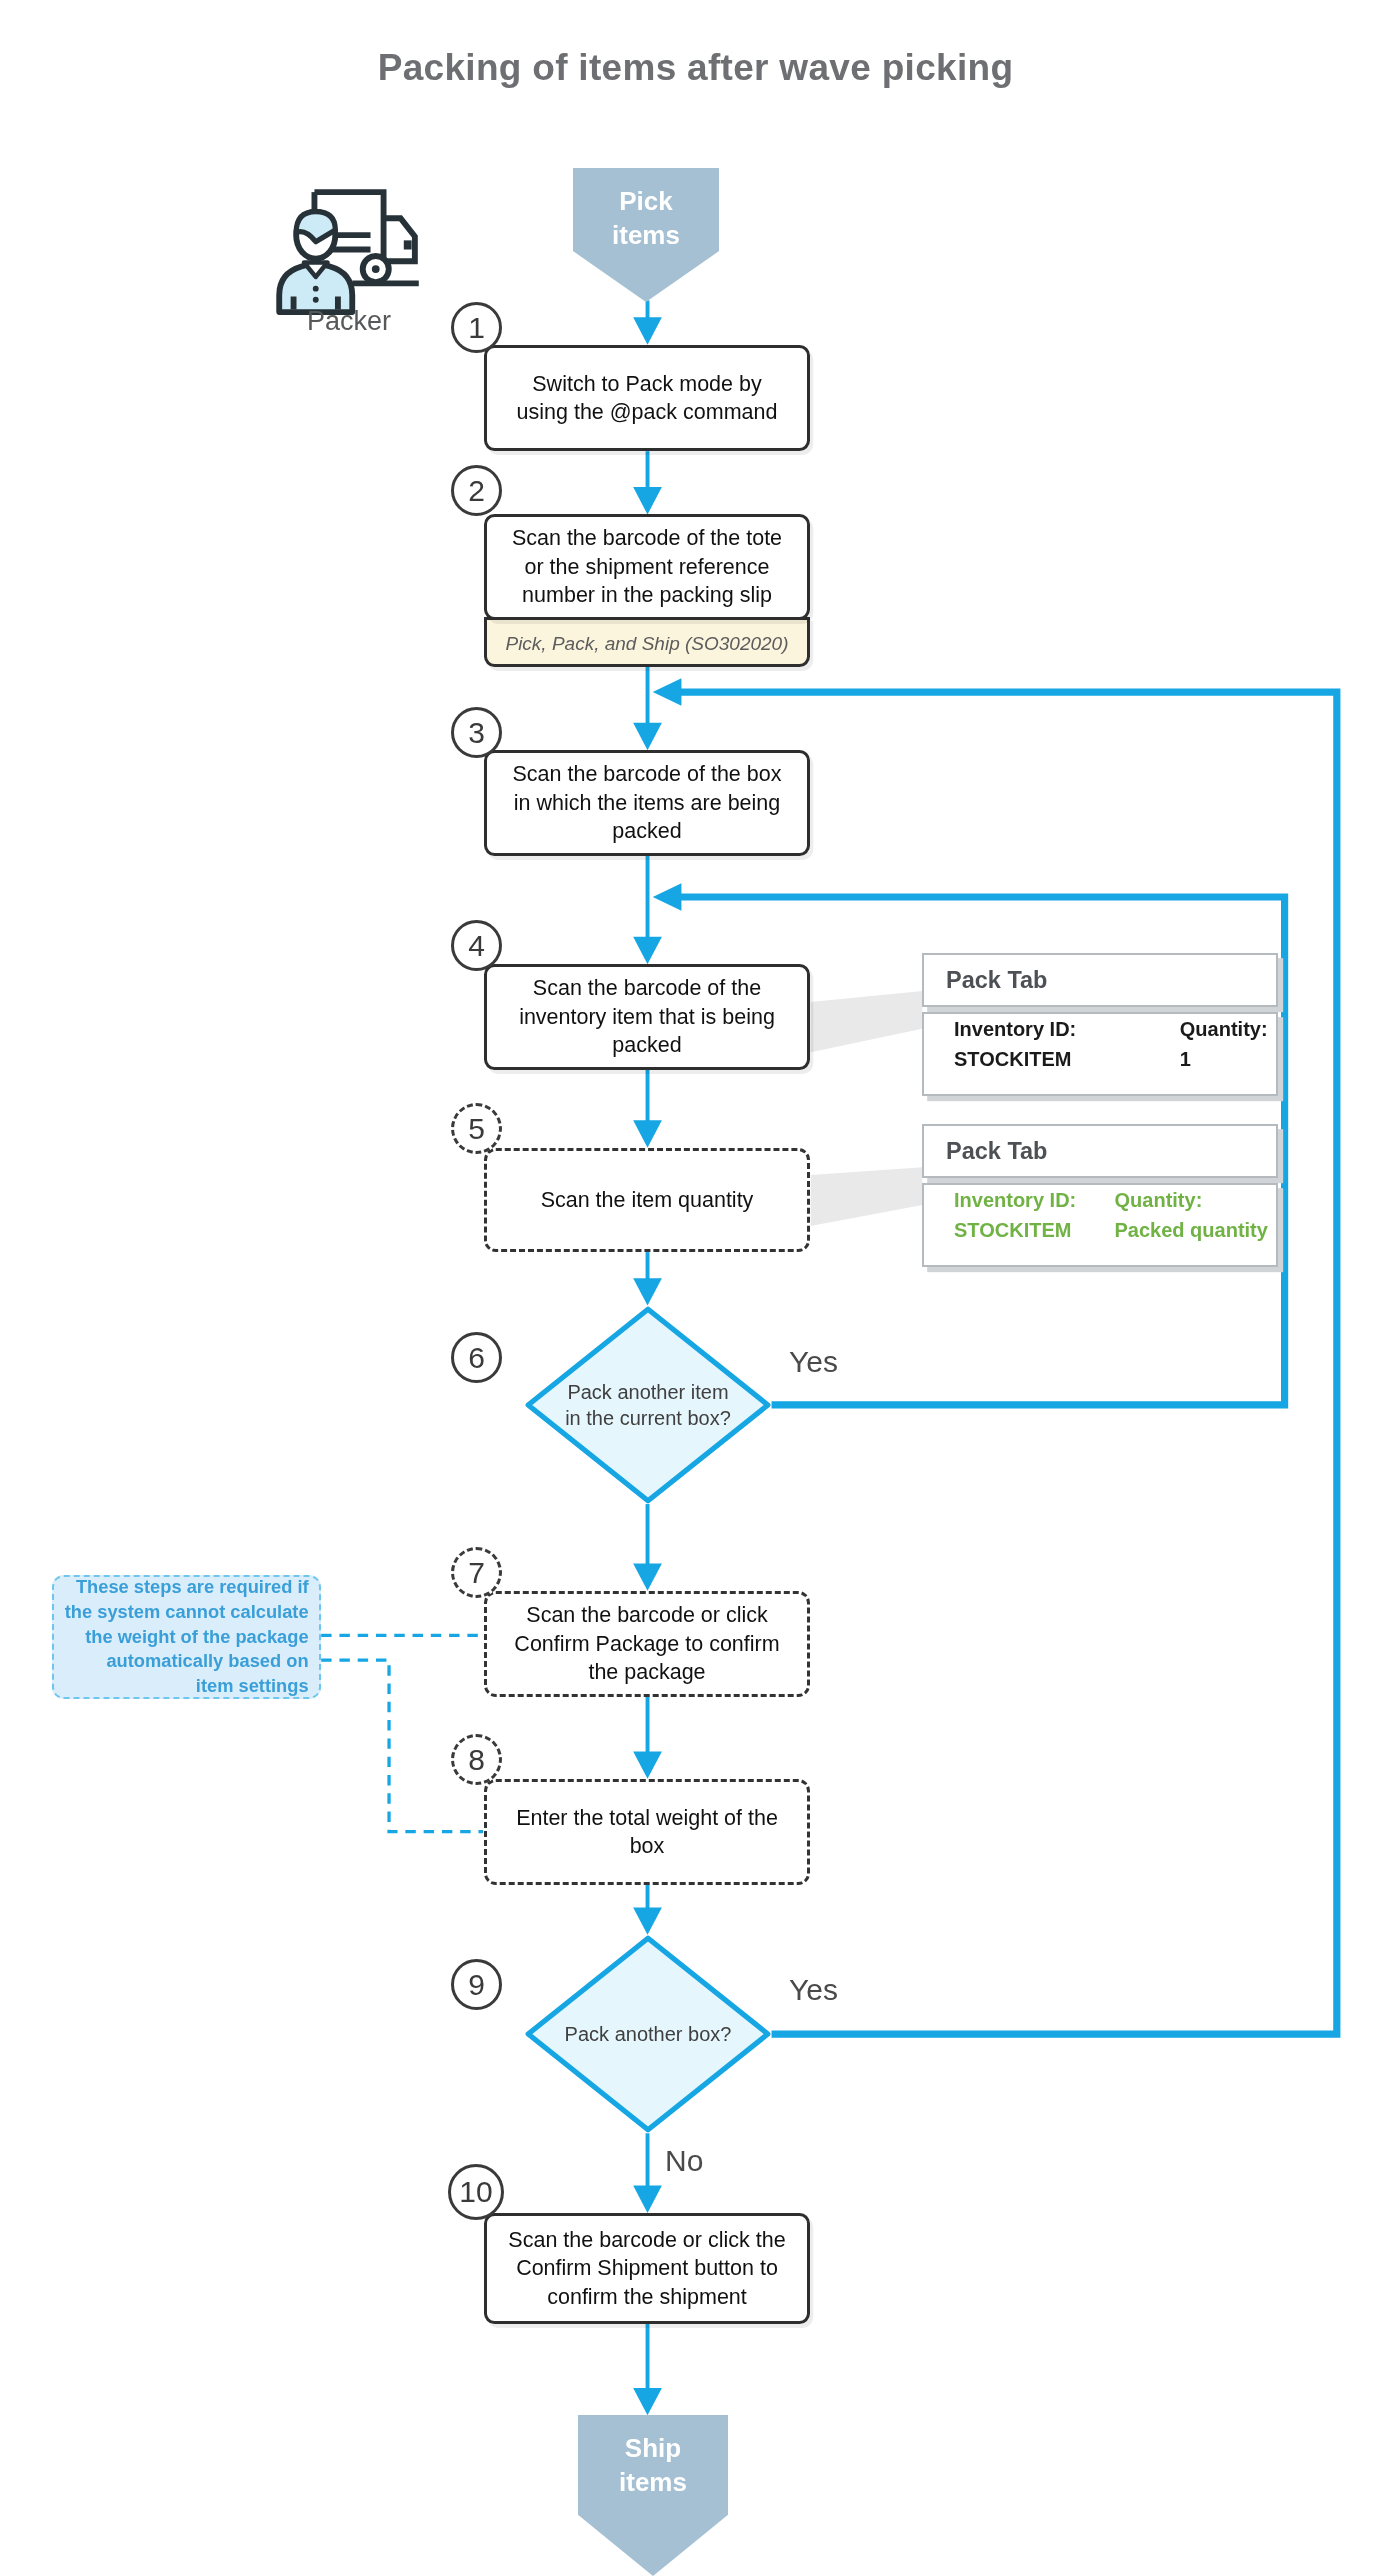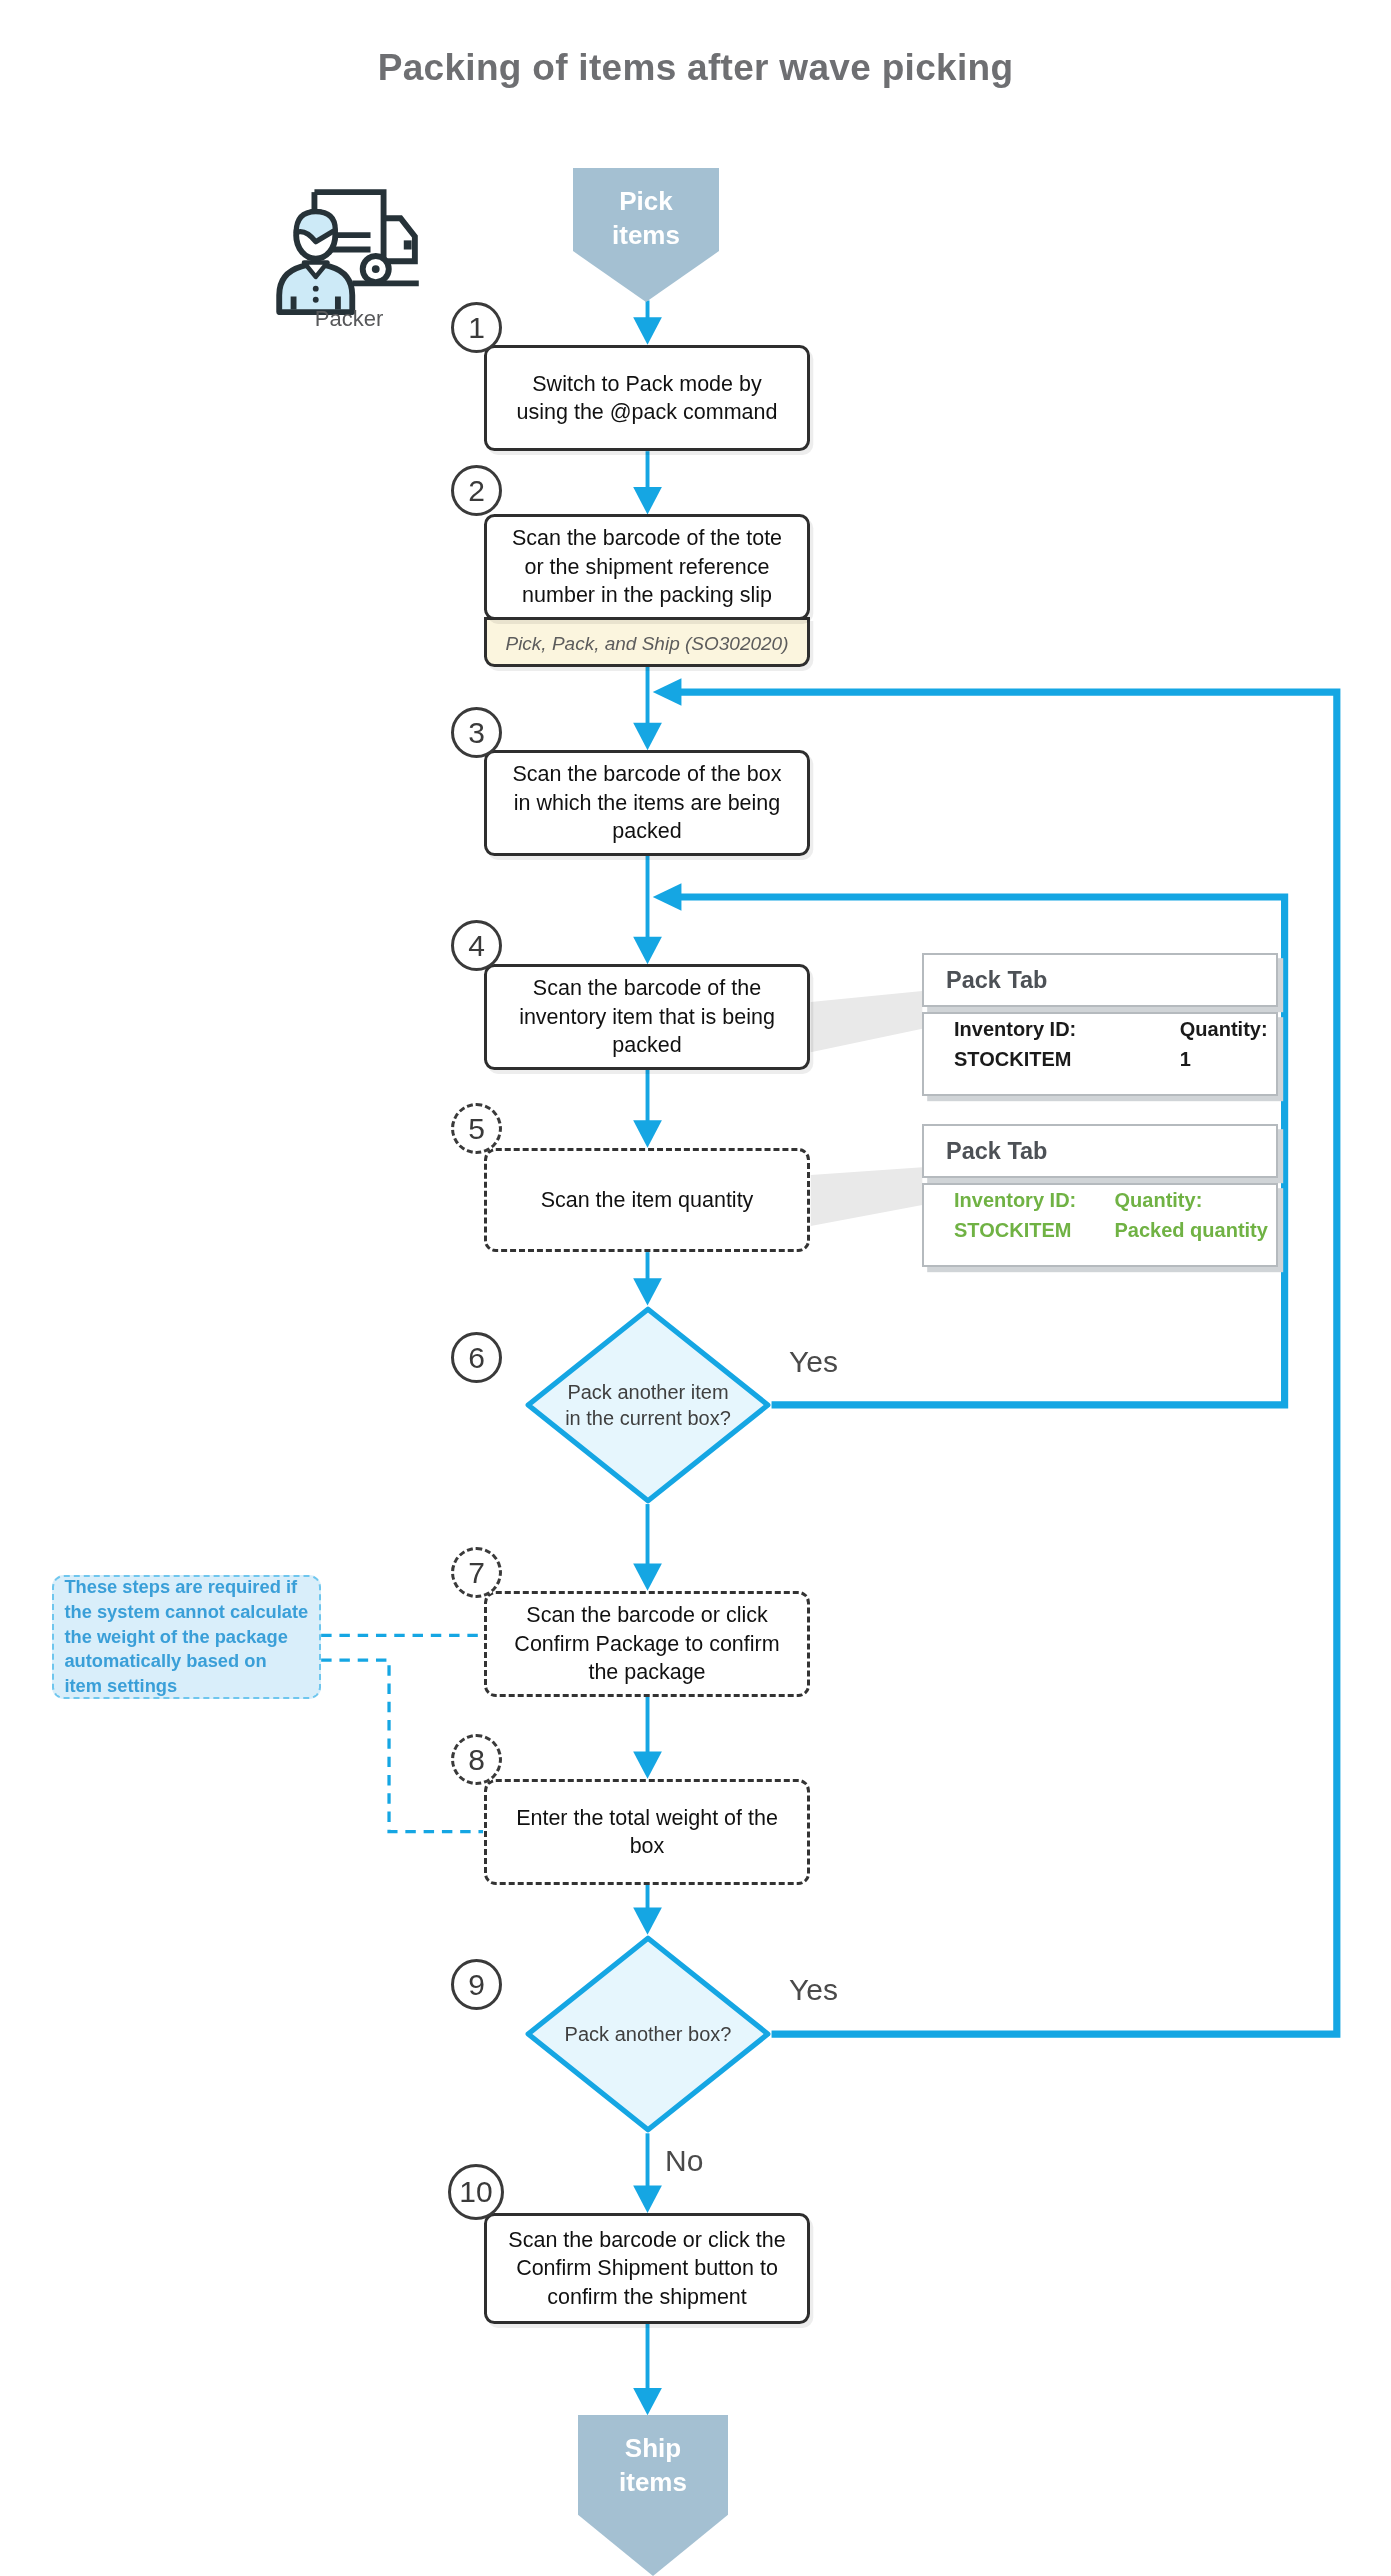--- a/index.html
+++ b/index.html
@@ -49,29 +49,29 @@
         box-shadow:5.2px 5.2px 0 #d0d4d7;display:flex;align-items:center;
         font-size:23.5px;font-weight:bold;color:#4d5156;padding-left:22px;margin-bottom:5.2px;}
   .pt-body{height:84px;background:#fff;border:2px solid #b5babe;box-sizing:border-box;
         box-shadow:5.2px 5.2px 0 #d0d4d7;display:flex;justify-content:center;
         font-size:20px;font-weight:bold;color:#1a1a1a;padding-left:30px;line-height:30px;}
   .pt-body.green{color:#70b244;}
 
   
   .note{position:absolute;left:52px;top:1575px;width:269px;height:124px;background:#d9eefa;
         border:2px dashed #6ec6ee;border-radius:11.8px;z-index:2;display:flex;align-items:center;
-        justify-content:center;text-align:left;font-size:18.3px;font-weight:bold;color:#3a9fd8;
+        justify-content:center;text-align:right;font-size:18.3px;font-weight:bold;color:#3a9fd8;
         line-height:1.35;box-sizing:border-box;padding:5.2px 10.4px;}
 
   
   .branch{position:absolute;font-size:30px;color:#4a4a4a;z-index:2;}
 
   .packer{position:absolute;left:274px;top:184px;width:150px;z-index:2;}
   .packer-label{position:absolute;left:274px;top:306px;width:150px;text-align:center;
-        font-size:22px;color:#57585a;z-index:2;}
+        font-size:27px;color:#57585a;z-index:2;}
 </style>
 </head>
 <body>
 
 <div class="canvas">
 
   <div class="connectors">
     <svg width="1391" height="2576" viewBox="0 0 2131 3946">
 
       <polygon points="1242,1535 1413,1518 1413,1576 1242,1612" fill="#e9e9e9"></polygon>

